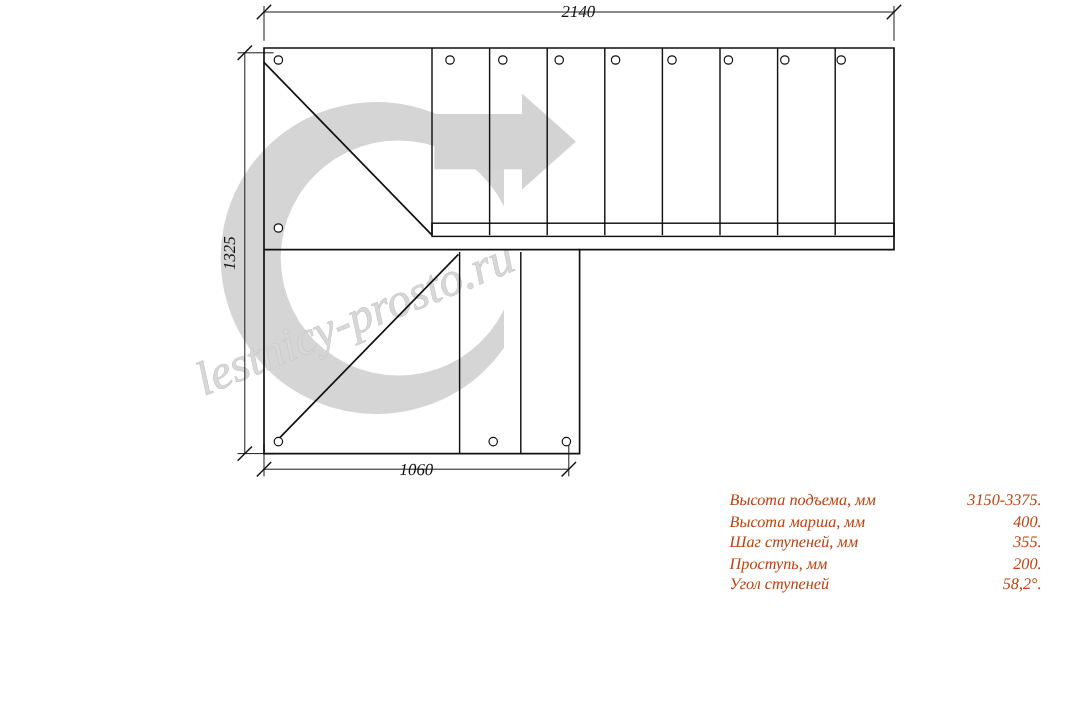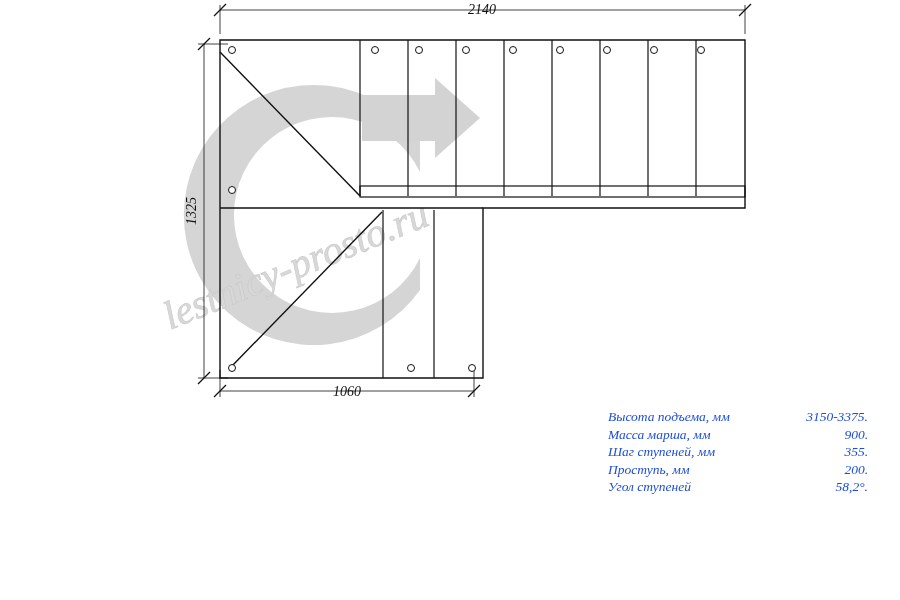--- a/index.html
+++ b/index.html
@@ -27,21 +27,21 @@
     height: 600px;
   }
   .spec-table {
     position: absolute;
     left: 608px;
     top: 408px;
     width: 260px;
     font-family: "Liberation Serif", serif;
     font-style: italic;
     font-size: 13.5px;
-    color: #1d4ed8;
+    color: #c2410c;
     line-height: 17.5px;
   }
   .spec-row {
     display: flex;
     justify-content: space-between;
     align-items: baseline;
     width: 100%;
   }
   .spec-label {
     text-align: left;
@@ -155,22 +155,22 @@
     </g>
 
   </svg>
 
   <div class="spec-table">
     <div class="spec-row">
       <span class="spec-label">Высота подъема, мм</span>
       <span class="spec-value">3150-3375.</span>
     </div>
     <div class="spec-row">
-      <span class="spec-label">Масса марша, мм</span>
-      <span class="spec-value">900.</span>
+      <span class="spec-label">Высота марша, мм</span>
+      <span class="spec-value">400.</span>
     </div>
     <div class="spec-row">
       <span class="spec-label">Шаг ступеней, мм</span>
       <span class="spec-value">355.</span>
     </div>
     <div class="spec-row">
       <span class="spec-label">Проступь, мм</span>
       <span class="spec-value">200.</span>
     </div>
     <div class="spec-row">

